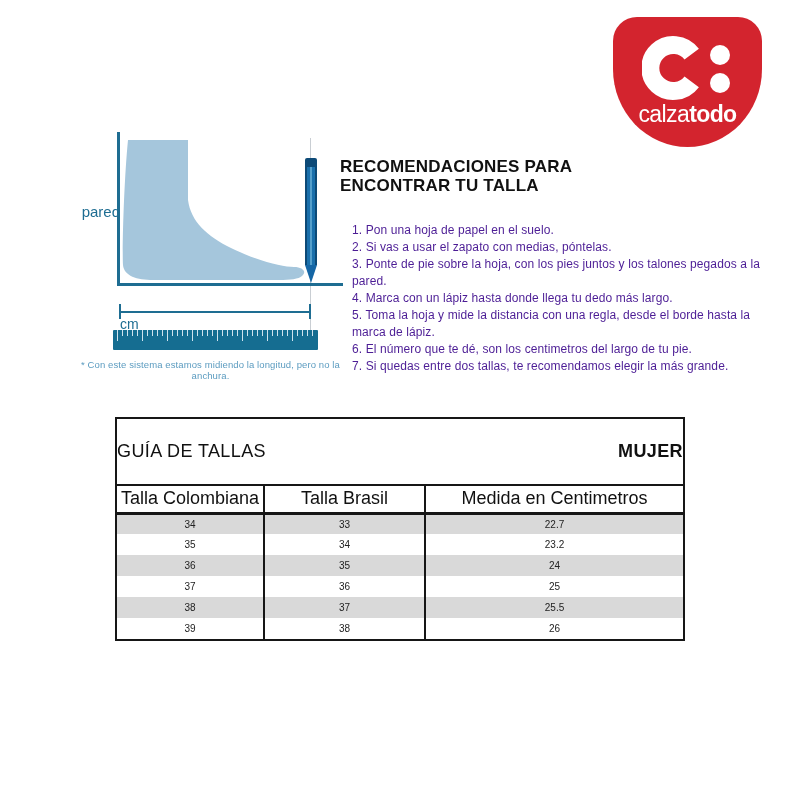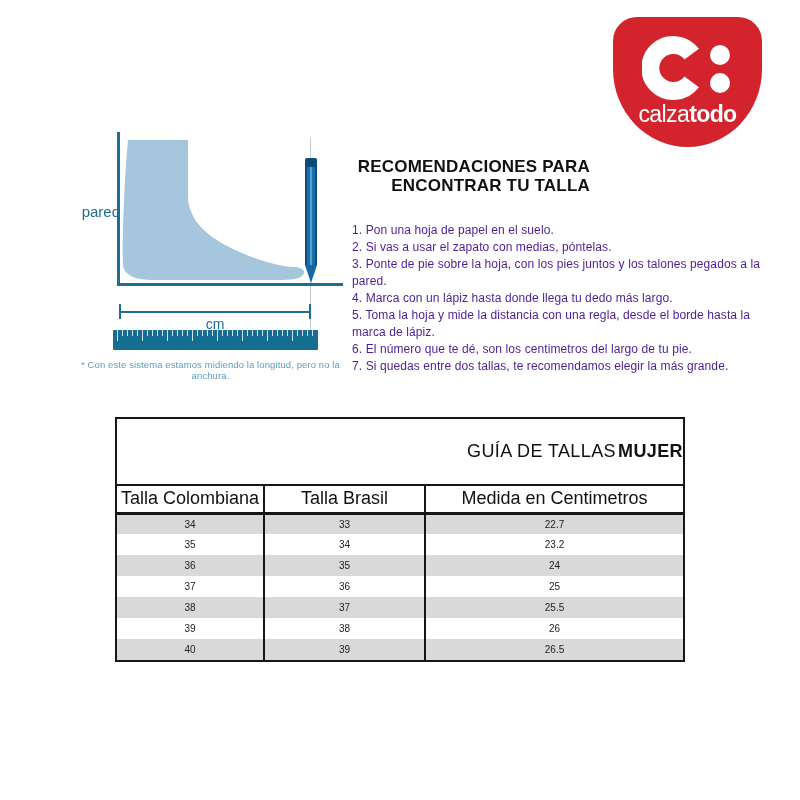--- a/index.html
+++ b/index.html
@@ -1,18 +1,18 @@
 <!DOCTYPE html>
 <html><head>
 <meta charset="utf-8">
 <style>
   * { margin:0; padding:0; box-sizing:border-box; }
   html,body { background:#ffffff; }
   body { font-family:"Liberation Sans", sans-serif; color:#1b1b1b; }
-  .canvas { position:relative; width:800px; height:800px; background:#ffffff; overflow:hidden; margin:0 auto;padding-left:30px; }
+  .canvas { position:relative; width:800px; height:656px; background:#ffffff; overflow:hidden; margin:0 auto;padding-left:30px; }
 
   
   .logo {
     position:absolute; left:613px; top:17px; width:149px; height:130px;
     background:#d3242e;
     border-radius:24px 24px 50% 50% / 24px 24px 60% 60%;
     display:flex; flex-direction:column; align-items:center; justify-content:flex-start;
   }
   .logo-mark { margin-top:18px; width:92px; height:66px; }
   .logo-word { margin-top:2px; color:#fff; font-size:23px; letter-spacing:-0.6px; line-height:1; }
@@ -39,21 +39,21 @@
     width:0; height:0;
     border-left:6px solid transparent; border-right:6px solid transparent;
     border-top:18px solid #1566a5;
   }
 
   .measure-line { position:absolute; left:120px; top:311px; width:190px; height:2px; background:#1e6d92; }
   .measure-cap  { position:absolute; top:304px; width:2px; height:15px; background:#1e6d92; }
   .measure-cap.left  { left:119px; }
   .measure-cap.right { left:309px; }
   .lbl-cm {
-    position:absolute; left:120px; top:316px; width:190px; text-align:center;
+    position:absolute; left:120px; top:316px; width:190px; 
     color:#1e6d92; font-size:14px;
   }
 
   .ruler {
     position:absolute; left:113px; top:330px; width:205px; height:20px;
     background:#156d91; border-radius:1px;
   }
   .ruler .ticks-small {
     position:absolute; top:0; left:4px; right:4px; height:6px;
     background:repeating-linear-gradient(90deg,#cfe3ee 0 1px,transparent 1px 5px);
@@ -63,37 +63,37 @@
     background:repeating-linear-gradient(90deg,#cfe3ee 0 1px,transparent 1px 25px);
   }
 
   .footnote {
     position:absolute; left:68px; top:359px; width:285px; text-align:center;
     color:#5c9cc0; font-size:9.5px; letter-spacing:0.1px;
   }
 
   
   .reco-heading {
-    position:absolute; left:340px; top:158px; width:250px; text-align:right;
+    position:absolute; left:340px; top:158px; width:250px; text-align:left;
     font-weight:700; font-size:17px; line-height:18.5px; letter-spacing:0.2px; color:#111;
   }
   .steps {
     position:absolute; left:352px; top:222px; width:420px;
     font-size:12px; line-height:17px; color:#4c1d95; letter-spacing:0.1px;
     list-style:none;
   }
 
   
   .size-table {
     position:absolute; left:115px; top:417px; width:570px;
     border:2px solid #161616; background:#fff;
   }
   .tbl-title {
     height:67px; border-bottom:2px solid #161616;
-    display:flex; align-items:center; justify-content:flex-end;
+    display:flex; align-items:center; justify-content:space-between;
     font-size:18px; letter-spacing:0.4px; color:#111;
   }
   .tbl-title b { font-weight:700; margin-left:2px; }
   .size-table table { width:100%; border-collapse:collapse; table-layout:fixed; }
   .size-table col.c1 { width:147px; }
   .size-table col.c2 { width:161px; }
   .size-table th {
     font-weight:400; font-size:18px; height:27px; color:#111;
     border-bottom:3px solid #161616; background:#fff;
   }
@@ -207,22 +207,17 @@
           <tr>
             <td>38</td>
             <td>37</td>
             <td>25.5</td>
           </tr>
           <tr>
             <td>39</td>
             <td>38</td>
             <td>26</td>
           </tr>
-          <tr>
-            <td>40</td>
-            <td>39</td>
-            <td>26.5</td>
-          </tr>
         </tbody>
     </table>
   </div>
 
 </div>
 
 </body></html>

